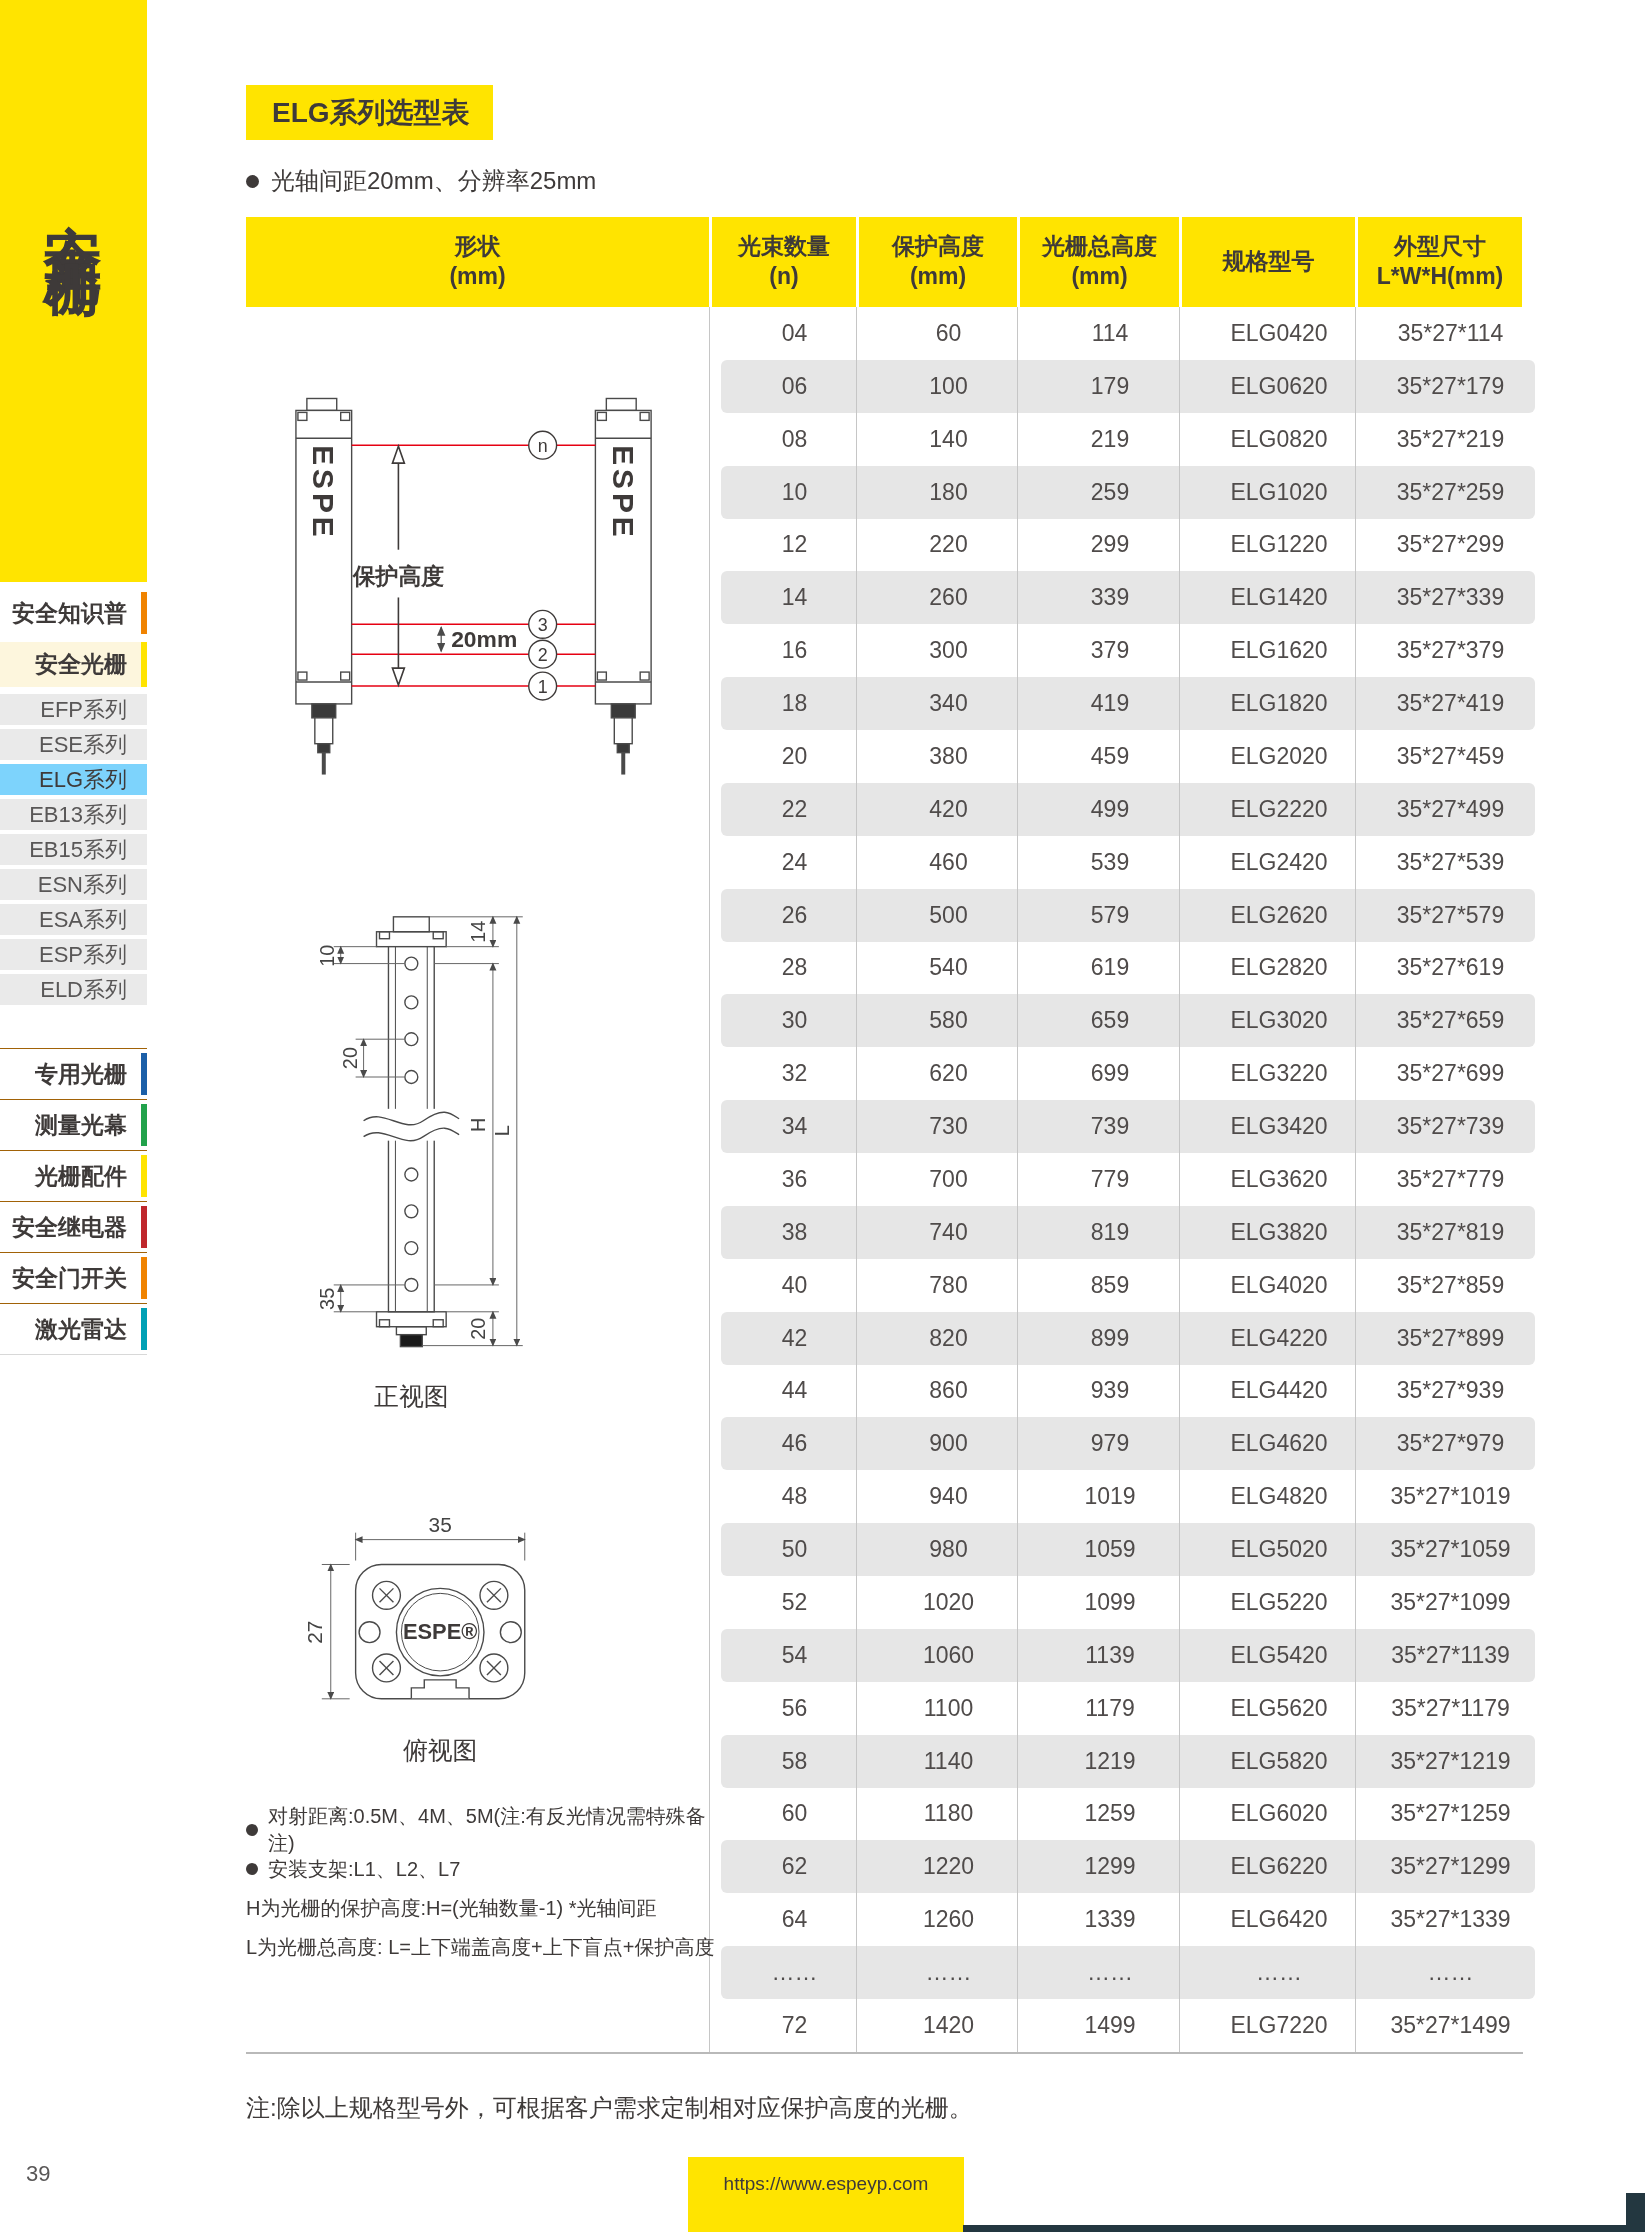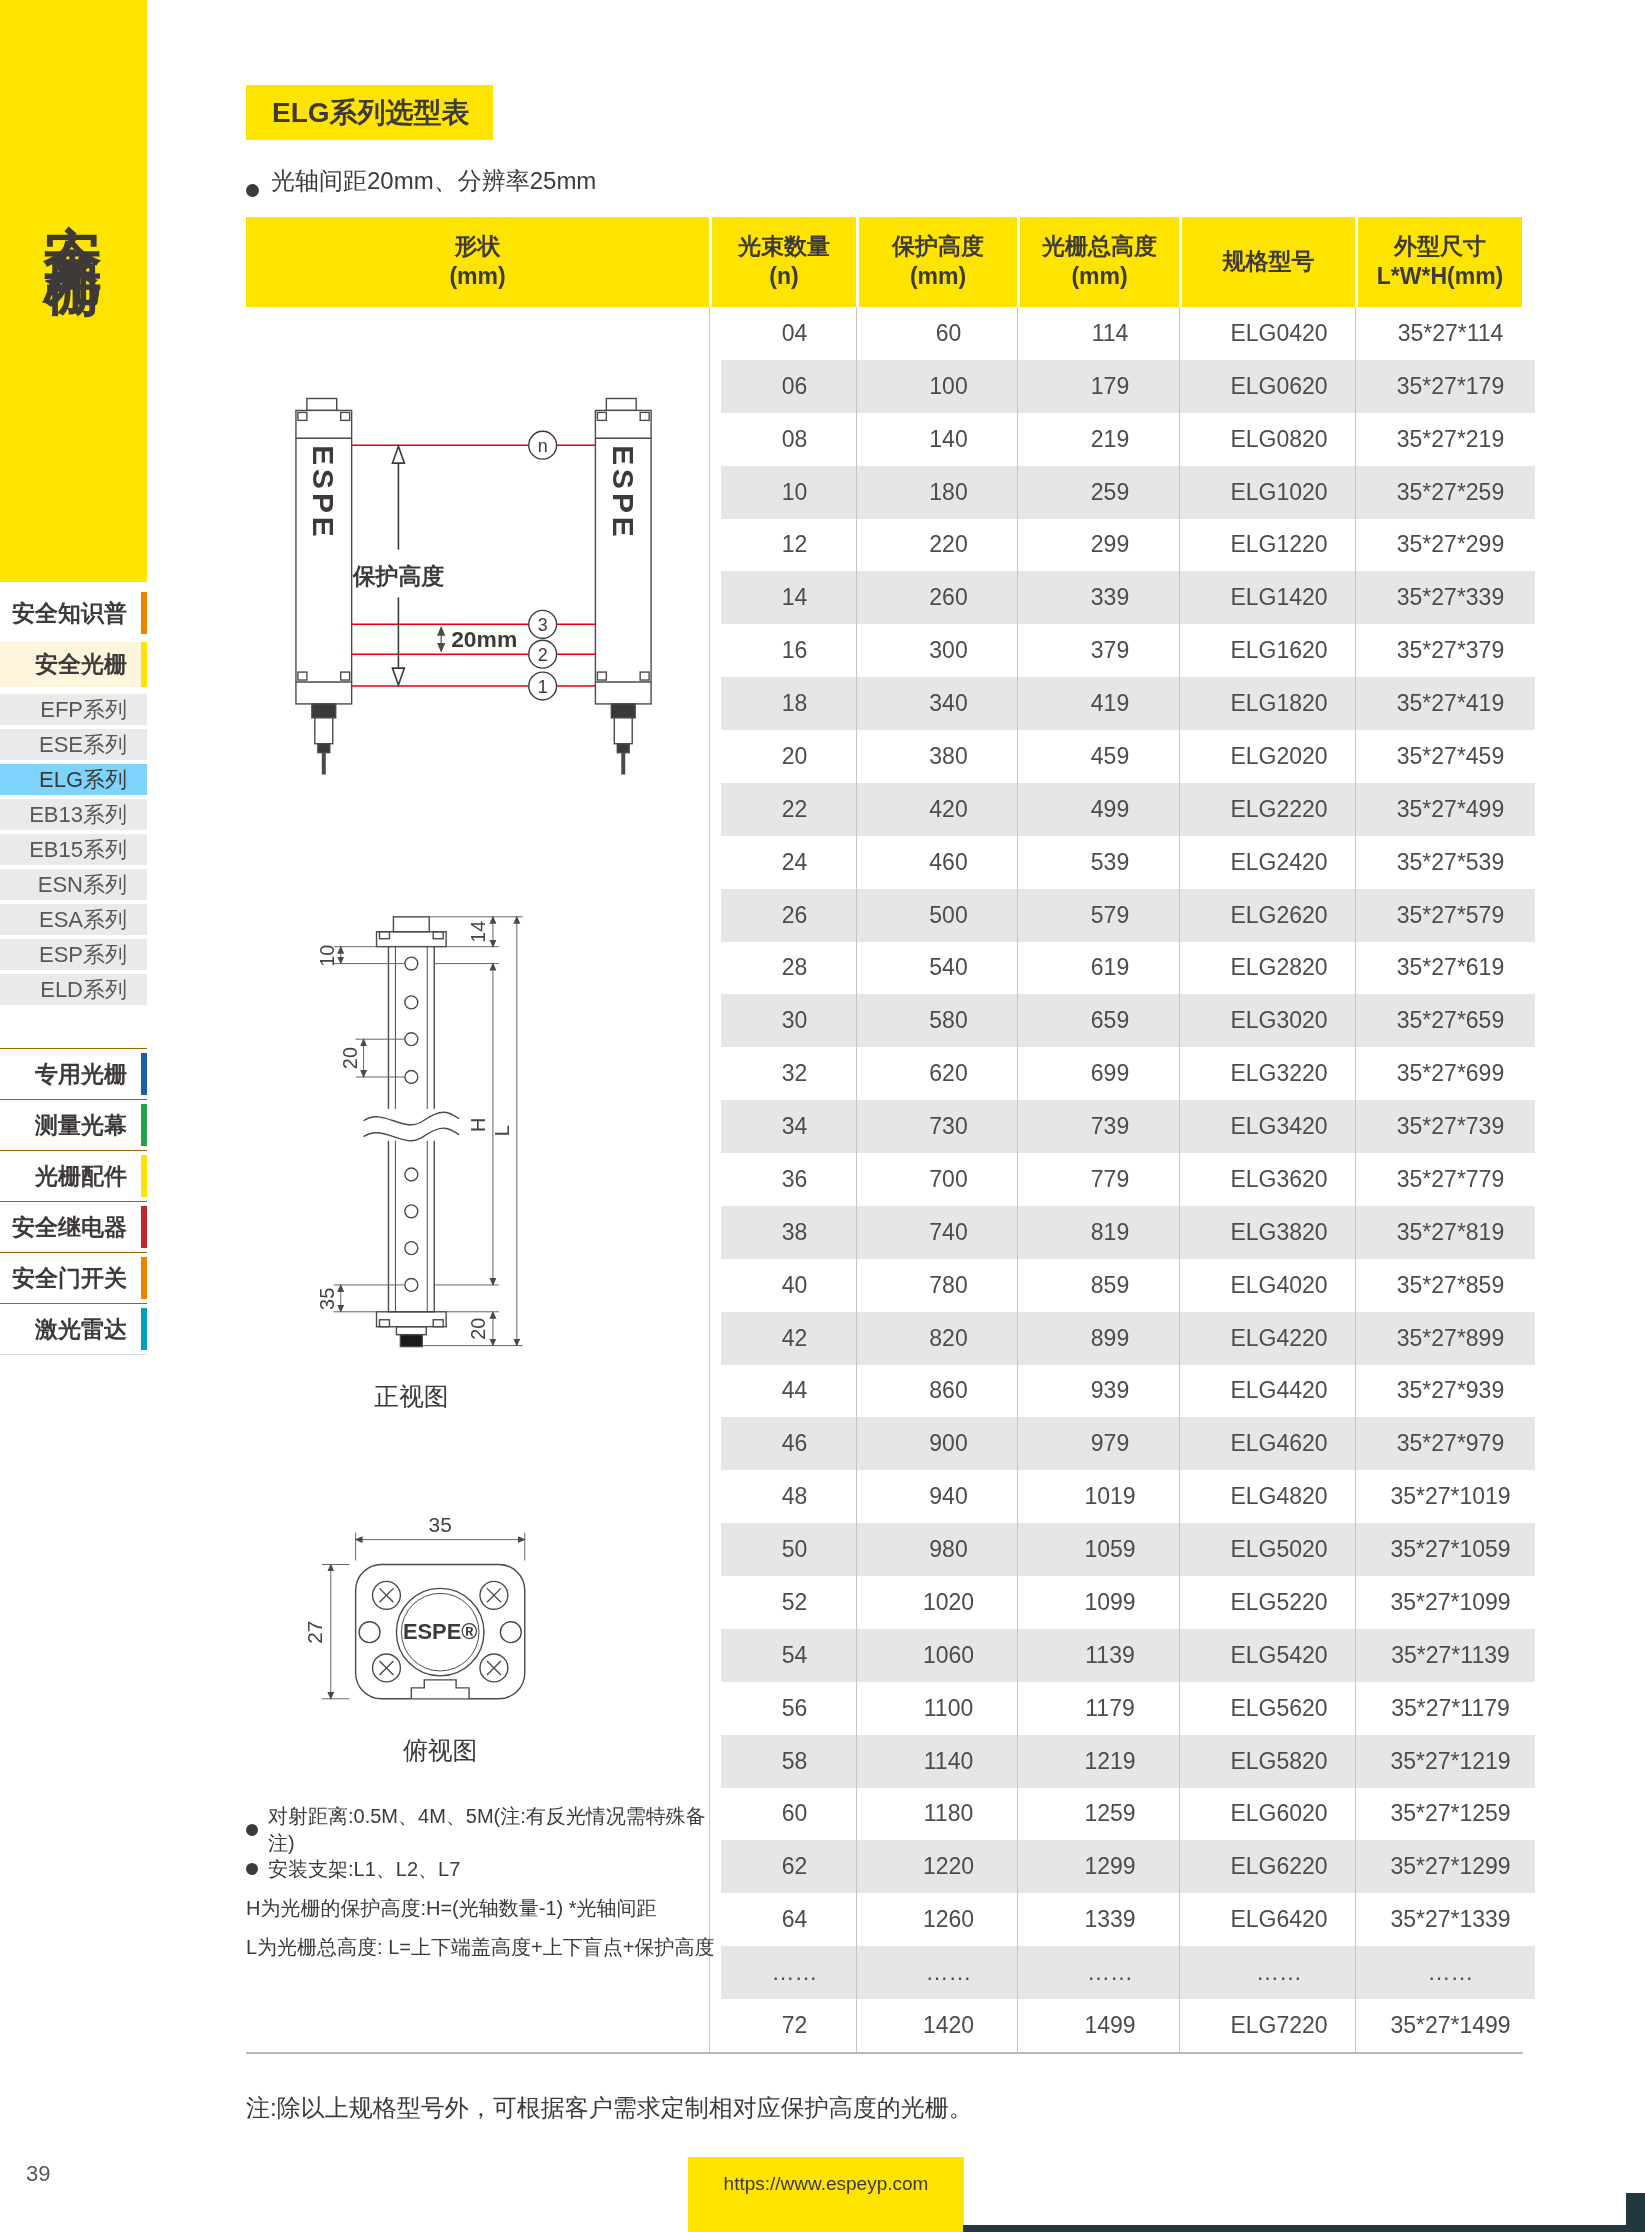--- a/index.html
+++ b/index.html
@@ -20,33 +20,33 @@
   .side-item.major{height:51px;line-height:50px;font-weight:bold;font-size:23px;background:#fff;border-top:1px solid #a16207;margin:0;}
   .side-item.major:first-of-type{border-top:none;}
   .side-menu .spacer{height:39px;}
   .side-menu .endline{height:0;border-top:1px solid #d8d8d8;}
   .side-item .accent{position:absolute;right:0;top:0;width:6px;height:100%;}
   .side-item.major .accent{top:4px;height:calc(100% - 8px);}
 
   
   .title-band{position:absolute;left:246px;top:85px;width:247px;height:55px;background:#ffe400;}
   .title-band span{display:block;padding-left:26px;line-height:55px;font-size:28px;font-weight:bold;color:#3e3a39;}
-  .bullet-line{position:absolute;left:246px;top:165px;display:flex;align-items:flex-end;font-size:24px;color:#3e3a39;}
+  .bullet-line{position:absolute;left:246px;top:165px;display:flex;align-items:center;font-size:24px;color:#3e3a39;}
   .dot{display:inline-block;width:13px;height:13px;border-radius:50%;background:#3e3a39;margin-right:12px;flex:none;}
 
   
   .sel-table{position:absolute;left:246px;top:217px;width:1277px;height:1835px;}
   .thead{position:absolute;left:0;top:0;width:1277px;height:90px;display:flex;}
   .hcell{background:#ffe400;display:flex;flex-direction:column;justify-content:center;align-items:center;
          font-size:23px;font-weight:bold;color:#3e3a39;line-height:1.3;box-sizing:border-box;}
   .hcell + .hcell{border-left:3px solid #ffffff;}
   .hc0{width:463px;} .hc1{width:147px;} .hc2{width:161px;} .hc3{width:162px;} .hc4{width:176px;} .hc5{width:167px;}
   .tbody{position:absolute;left:463px;top:90px;width:814px;height:1745px;display:flex;flex-direction:column;padding-left:12px;}
   .trow{flex:1;display:flex;}
-  .trow.shade{background:#e6e6e6;}
+  .trow.shade{background:#e6e6e6;border-radius:6px;}
   .tcell{display:flex;align-items:center;justify-content:center;font-size:23px;color:#4f4b4a;box-sizing:border-box;}
   .tcell:nth-child(1){width:147px;} .tcell:nth-child(2){width:161px;} .tcell:nth-child(3){width:162px;}
   .tcell:nth-child(4){width:176px;} .tcell:nth-child(5){width:167px;}
   .vline{position:absolute;top:90px;height:1745px;width:1px;background:#c6c6c6;}
   .bline{position:absolute;left:0;top:1835px;width:1277px;height:0;border-top:2px solid #b9b9b9;}
 
   
   .diagram-svg{position:absolute;left:246px;top:299px;width:463px;height:1751px;}
 
   

